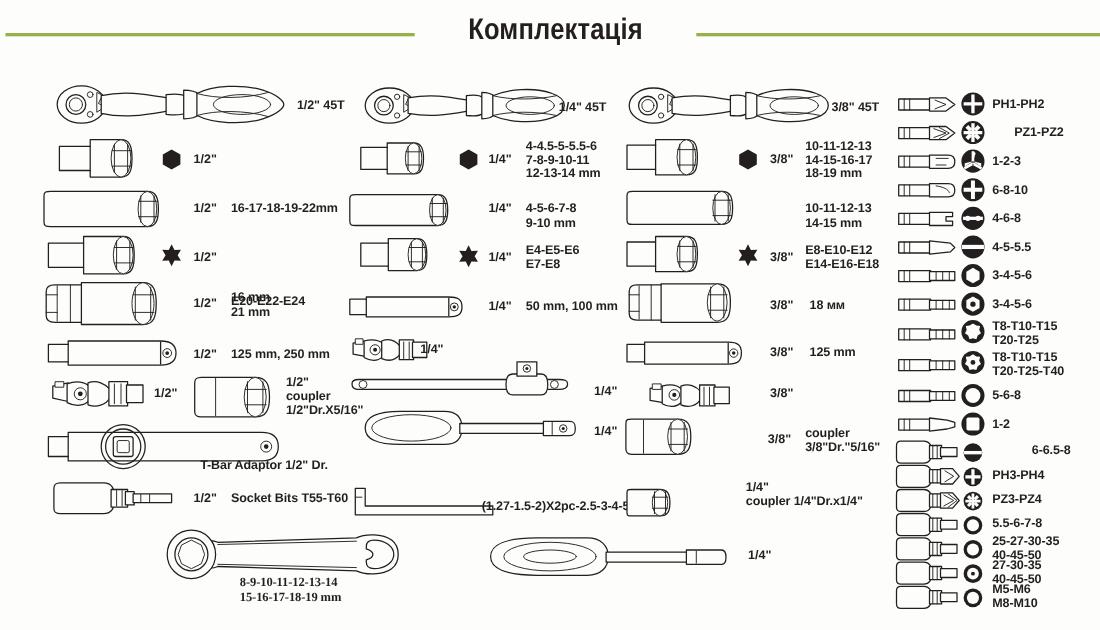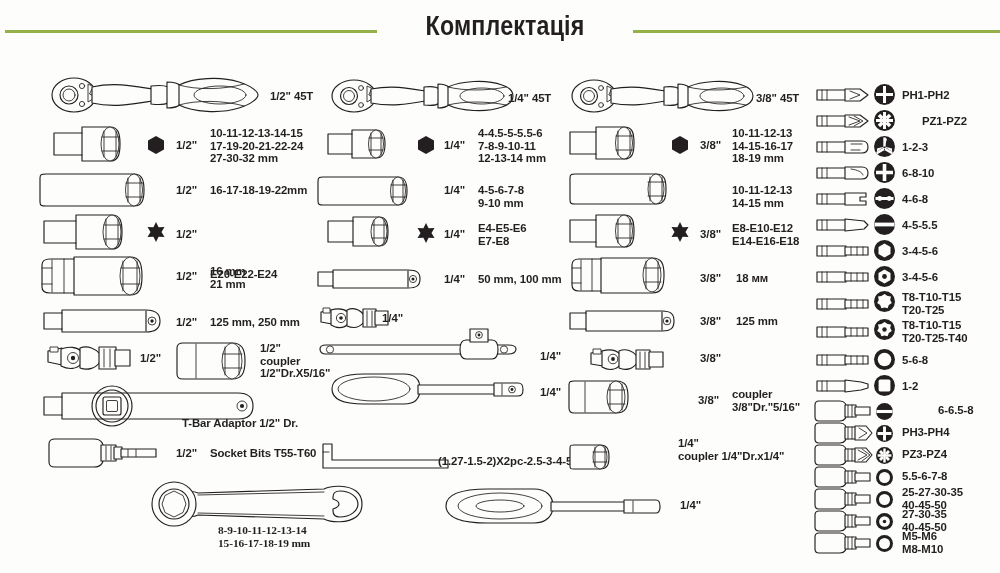--- a/index.html
+++ b/index.html
@@ -79,23 +79,20 @@
       <path class="ln2" d="M52 6 L52 32 M64 6 L64 32 M50 12 L67 12 M50 26 L67 26"></path>
       <path class="ln" d="M30 8 L30 30"></path>
     </svg>
   </div>
   <div class="glyph" style="left:148px;top:136px;">
     <svg width="16" height="18" viewBox="0 0 16 18">
         <polygon class="fillk" points="8,0 16,4.5 16,13.5 8,18 0,13.5 0,4.5"></polygon>
       </svg>
   </div>
   <div class="drv" style="left:176px;top:139px;">1/2"</div>
-  <div class="txt" style="left:210px;top:127px;">10-11-12-13-14-15
-17-19-20-21-22-24
-27-30-32 mm</div>
 
   <div class="art" style="left:38px;top:172px;">
     <svg width="110" height="36" viewBox="0 0 110 36">
       <path class="fillw" d="M2 6 C2 2 4 2 8 2 L96 2 C104 2 106 8 106 18 C106 28 104 34 96 34 L8 34 C4 34 2 34 2 30 Z"></path>
       <ellipse class="fillw2" cx="96" cy="18" rx="8.5" ry="16"></ellipse>
       <path class="ln2" d="M90 6 L90 30 M102 6 L102 30 M88 11 L105 11 M88 25 L105 25"></path>
     </svg>
   </div>
   <div class="drv" style="left:176px;top:184px;">1/2"</div>
   <div class="txt" style="left:210px;top:184px;">16-17-18-19-22mm</div>

